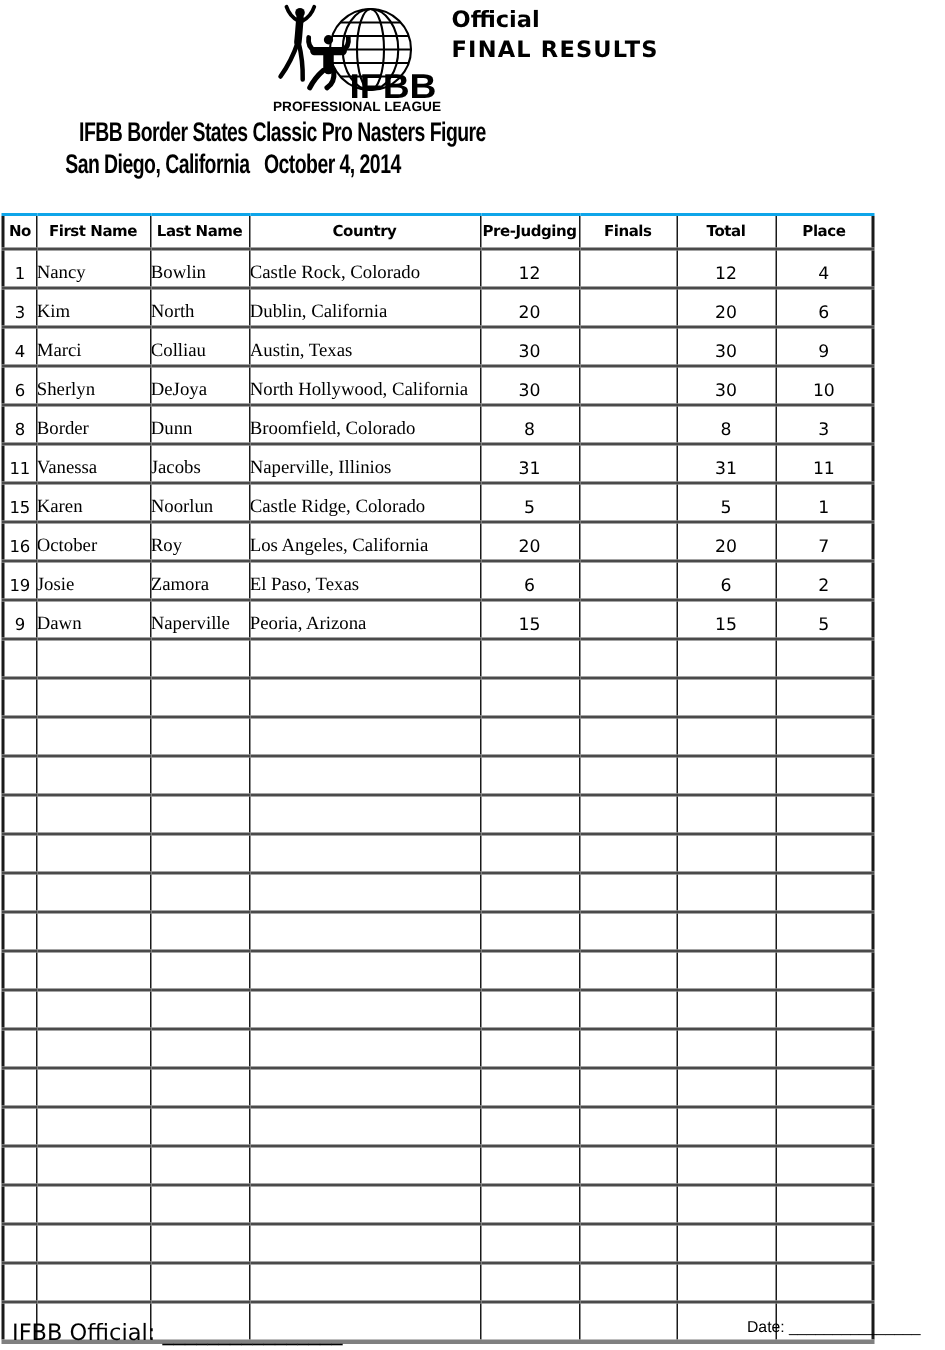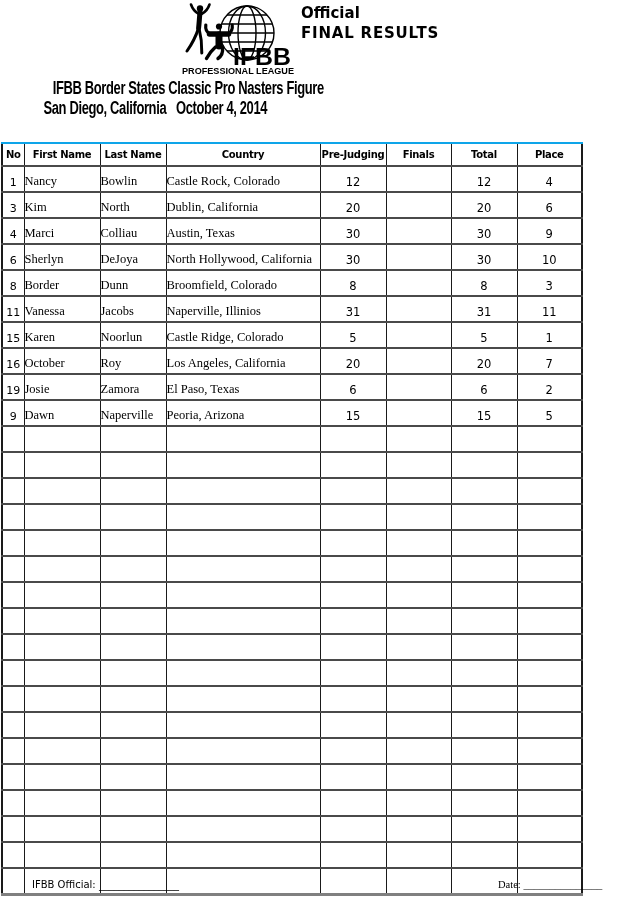--- a/index.html
+++ b/index.html
@@ -73,25 +73,25 @@
   td.c-first, td.c-last, td.c-country {
     font-family: "Liberation Serif", serif; font-size: 12.5px; text-align: left; padding-left: 3px;
   }
   td.c-pre, td.c-finals, td.c-total, td.c-place {
     font-family: "DejaVu Sans", sans-serif; font-size: 11.5px; text-align: center;
   }
 
   
   .footer-official {
     position: absolute; left: 8px; top: 879px;
-    font-family: "DejaVu Sans", sans-serif; font-size: 10px; color: #000; margin-left: 24px;
+    font-family: "DejaVu Sans", sans-serif; font-size: 15px; color: #000;
   }
   .footer-date {
     position: absolute; left: 498px; top: 879px;
-    font-family: Liberation Serif, serif; font-size: 10.5px; color: #000;
+    font-family: Liberation Sans, sans-serif; font-size: 10.5px; color: #000;
   }
 </style>
 </head>
 <body>
 
 <div class="page">
 
   <svg class="logo" viewBox="0 0 132 74" xmlns="http://www.w3.org/2000/svg">
 
     <g stroke="#000" fill="none" stroke-width="1.4">

